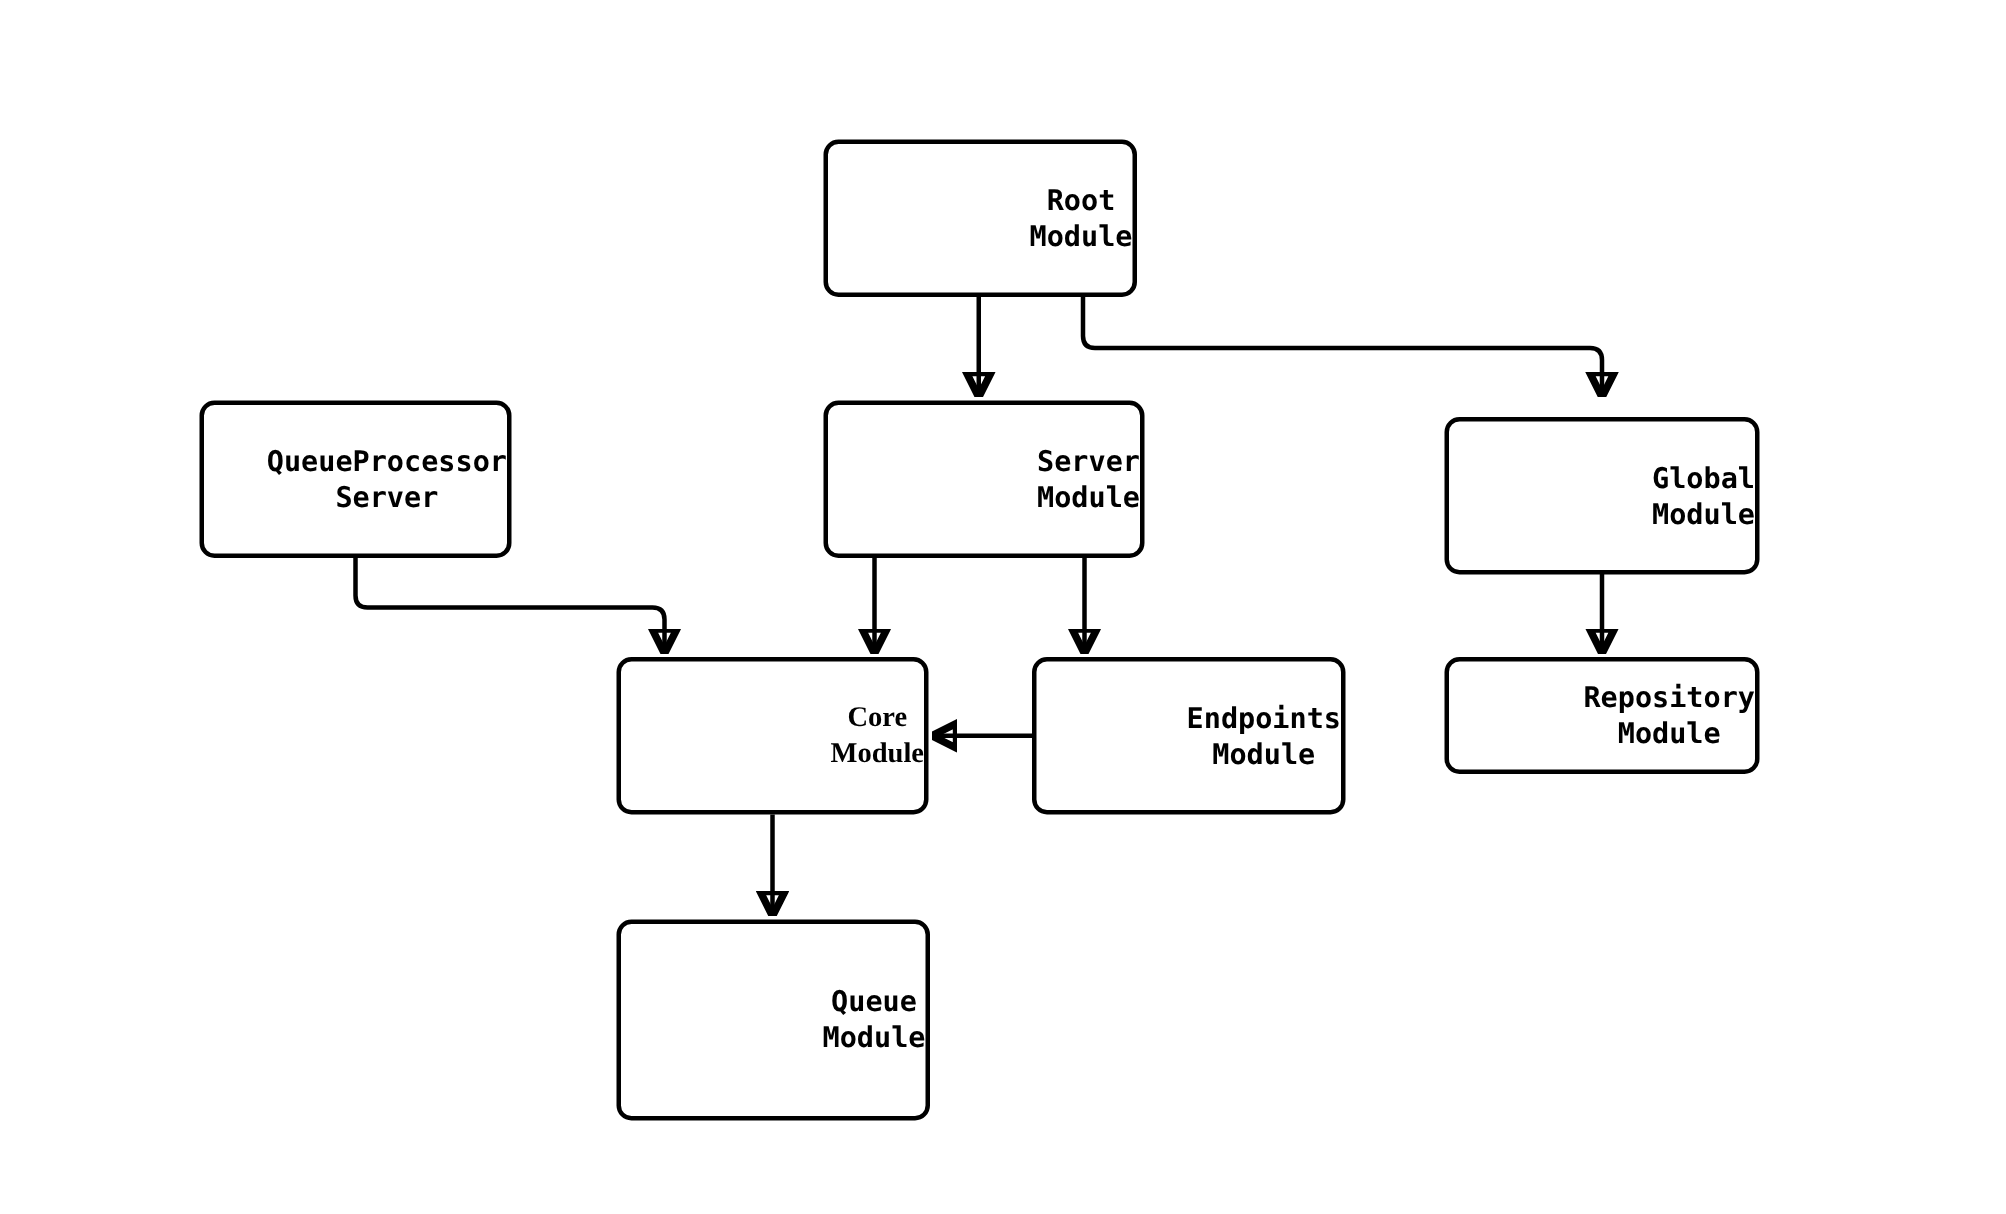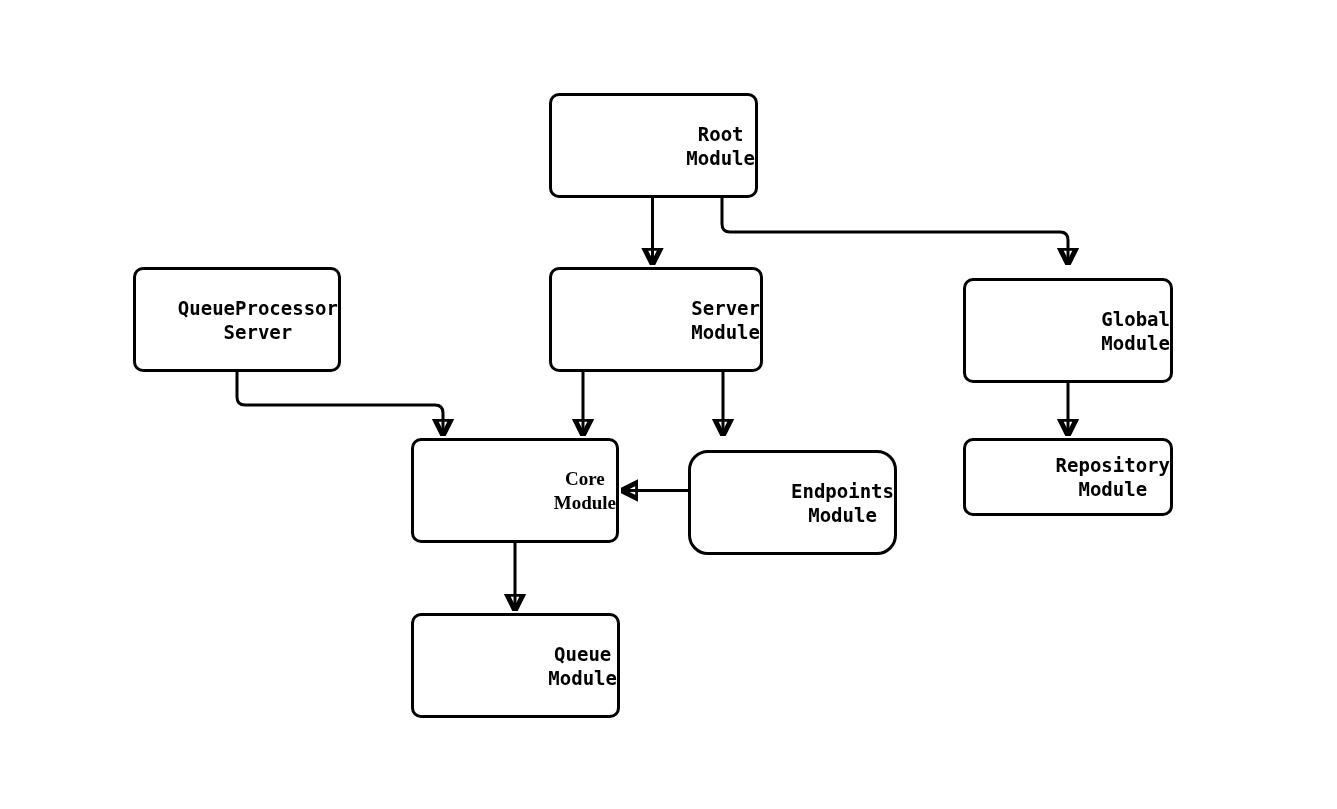--- a/index.html
+++ b/index.html
@@ -44,23 +44,23 @@
     color: #000000;
     text-align: center;
     white-space: pre-line;
   }
   
   .n-root          { left: 549px; top: 93px;  width: 209px; height: 105px; }
   .n-queueproc     { left: 133px; top: 267px; width: 208px; height: 105px; }
   .n-server        { left: 549px; top: 267px; width: 214px; height: 105px; }
   .n-global        { left: 963px; top: 278px; width: 210px; height: 105px; }
   .n-core          { left: 411px; top: 438px; width: 208px; height: 105px; font-family: Liberation Serif, serif; }
-  .n-endpoints     { left: 688px; top: 450px; width: 209px; height: 105px; border-radius: 20px; }
+  .n-endpoints     { left: 688px; top: 438px; width: 209px; height: 105px; }
   .n-repository    { left: 963px; top: 438px; width: 210px; height: 78px; }
-  .n-queue         { left: 411px; top: 613px; width: 209px; height: 105px; }
+  .n-queue         { left: 411px; top: 613px; width: 209px; height: 134px; }
 </style>
 </head>
 <body>
 
 <div id="canvas">
 
   <svg id="edges" viewBox="0 0 1337 809" xmlns="http://www.w3.org/2000/svg">
     <defs>
       <marker id="arrow" viewBox="0 0 10 10" refX="9.5" refY="5" markerWidth="5.5" markerHeight="7.5" orient="auto" markerUnits="strokeWidth">
         <path d="M 0 0 L 10 5 L 0 10 z" fill="#000000"></path>

